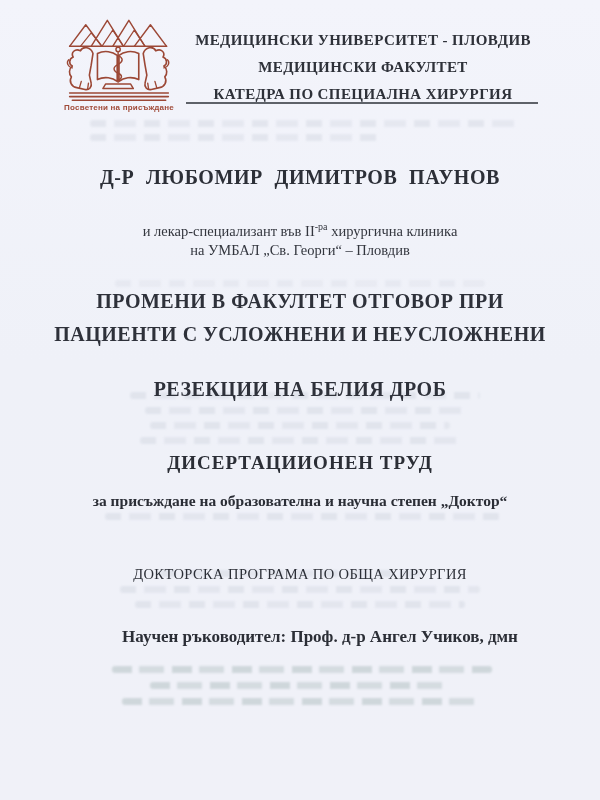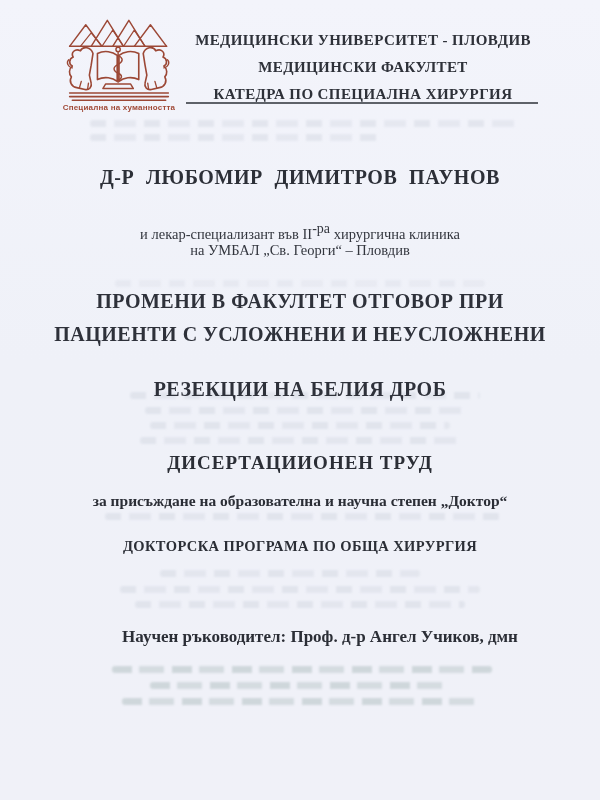--- a/index.html
+++ b/index.html
@@ -29,28 +29,28 @@
     position:absolute;left:186px;top:102px;width:352px;height:2px;
     background:#5e6269;
   }
   
   .line{position:absolute;left:0;width:100%;text-align:center;white-space:nowrap;}
   .author{top:166px;font-size:20px;font-weight:bold;word-spacing:6px;letter-spacing:.6px;color:#2c2f37;}
   .aff{font-size:14.5px;color:#33363e;}
   .aff1{top:200px;}
   .aff2{top:221px;}
   .aff3{top:242px;}
-  .aff sup{font-size:14px;vertical-align:super;text-align:right;}
+  .aff sup{font-size:10px;vertical-align:super;text-align:right;}
   .title{font-size:20px;font-weight:bold;letter-spacing:.5px;color:#2e313a;}
   .title1{top:290px;}
   .title2{top:323px;}
   .title3{top:350px;margin-top:28px;}
   .thesis{top:452px;font-size:19px;font-weight:bold;letter-spacing:1px;}
   .subtitle{top:492px;font-size:15.5px;font-weight:bold;}
-  .program{top:538px;font-size:14.5px;font-weight:bold;letter-spacing:.4px;}
+  .program{top:566px;font-size:14.5px;font-weight:normal;letter-spacing:.4px;}
   .supervisor{top:627px;font-size:17px;font-weight:bold;margin-left:20px;}
   .year{top:738px;font-size:14px;font-weight:bold;}
   
   .bleed{
     position:absolute;height:7px;border-radius:3px;
     background:repeating-linear-gradient(90deg,
       rgba(148,158,176,.22) 0 16px, rgba(148,158,176,0) 16px 24px,
       rgba(148,158,176,.18) 24px 46px, rgba(148,158,176,0) 46px 54px);
     filter:blur(1.1px);
     opacity:.7;
@@ -83,21 +83,21 @@
       <path stroke-width="1.8" d="M41 44 C49 40 58 42 63 46 L63 75 C58 71 49 69 41 73 Z"></path>
       <path stroke-width="1.8" d="M87 44 C79 40 70 42 65 46 L65 75 C70 71 79 69 87 73 Z"></path>
       <path stroke-width="1.6" d="M50 78 H78 L81 83 H47 Z"></path>
 
       <circle cx="64" cy="39.5" r="2.4" stroke-width="1.6"></circle>
       <path stroke-width="1.6" d="M64 42 V76"></path>
       <path stroke-width="1.6" d="M64 46 c6 3 6 7 0 10 c-6 3 -6 7 0 10 c5 2 5 5.5 0 8"></path>
 
       <path stroke-width="1.7" d="M10 88 H120 M10 92 H120 M13 96 H117"></path>
     </svg>
-    <div class="logo-caption">Специална на хуманността</div>
+    <div class="logo-caption">Посветени на присъждане</div>
   </div>
 
   <div class="hdr-text">
     <div>МЕДИЦИНСКИ УНИВЕРСИТЕТ - ПЛОВДИВ</div>
     <div>МЕДИЦИНСКИ ФАКУЛТЕТ</div>
     <div>КАТЕДРА ПО СПЕЦИАЛНА ХИРУРГИЯ</div>
   </div>
   <div class="hdr-rule"></div>
 
   <div class="bleed" style="top:120px;left:90px;width:430px;"></div>

